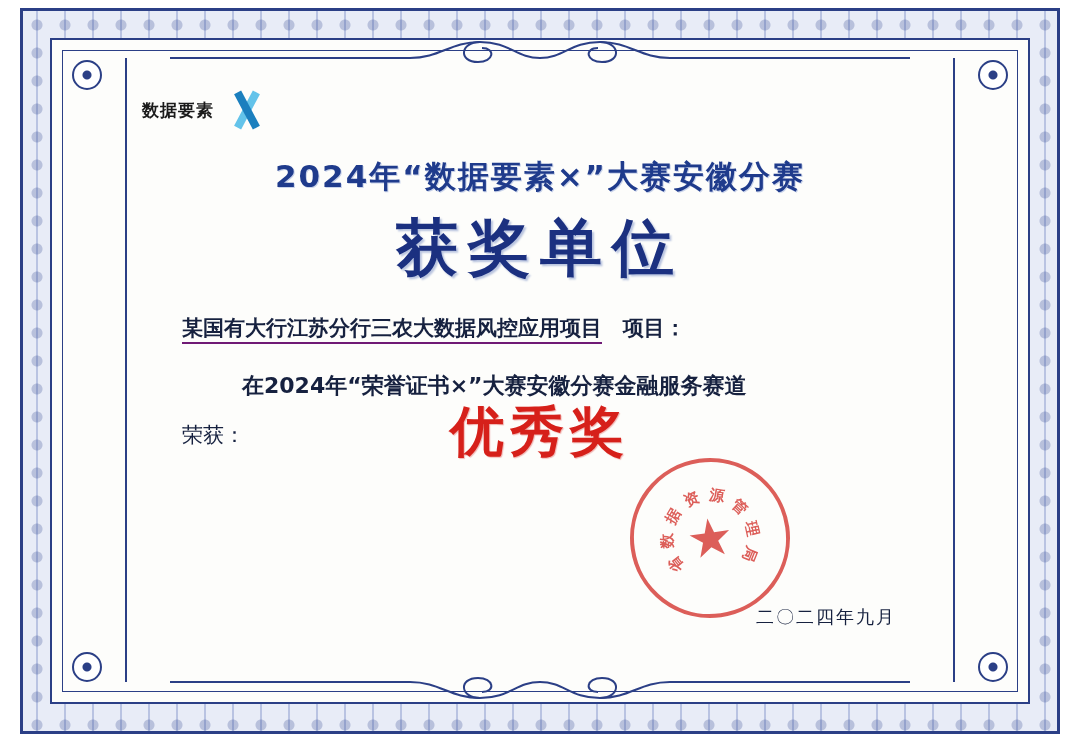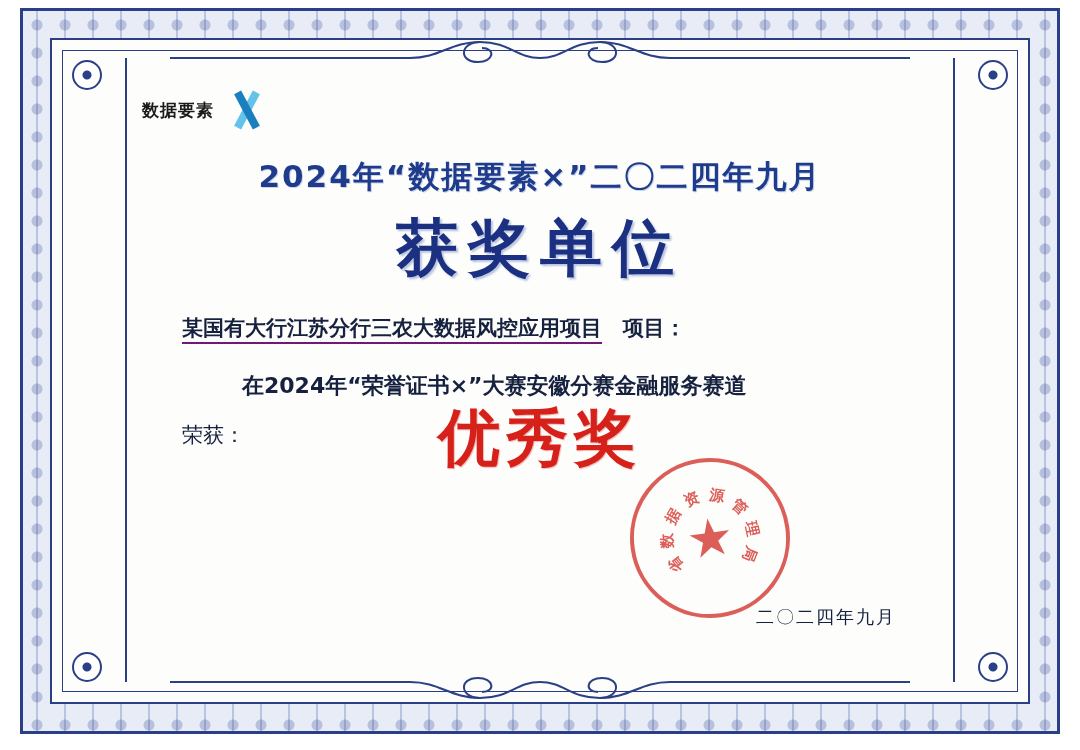--- a/index.html
+++ b/index.html
@@ -221,21 +221,21 @@
     color: #16213f;
     font-family: "DejaVu Sans", sans-serif;
   }
 
   .award-name {
     position: absolute;
     top: 330px;
     left: 0;
     right: 0;
     text-align: center;
-    font-size: 62px;
+    font-size: 54px;
     font-weight: bold;
     color: #d6201a;
     letter-spacing: 6px;
     font-family: "DejaVu Serif", serif;
     text-shadow: 1px 1px 1px #f0b5b2;
   }
 
   .line-unit {
     position: absolute;
     top: 445px;
@@ -332,21 +332,21 @@
   <div class="content">
 
     <div class="logo-row">
       <span class="logo-text">数据要素</span>
       <span class="logo-mark">
         <span class="x1"></span>
           <span class="x2"></span>
       </span>
     </div>
 
-    <div class="title-main">2024年“数据要素×”二〇二四年九月</div>
+    <div class="title-main">2024年“数据要素×”大赛安徽分赛</div>
 
     <div class="title-big">获奖单位</div>
 
     <div class="line-project">
       <span class="project-name">某国有大行江苏分行三农大数据风控应用项目</span>
       <span class="project-suffix">项目：</span>
     </div>
 
     <div class="line-track">在2024年“荣誉证书×”大赛安徽分赛金融服务赛道</div>
 

